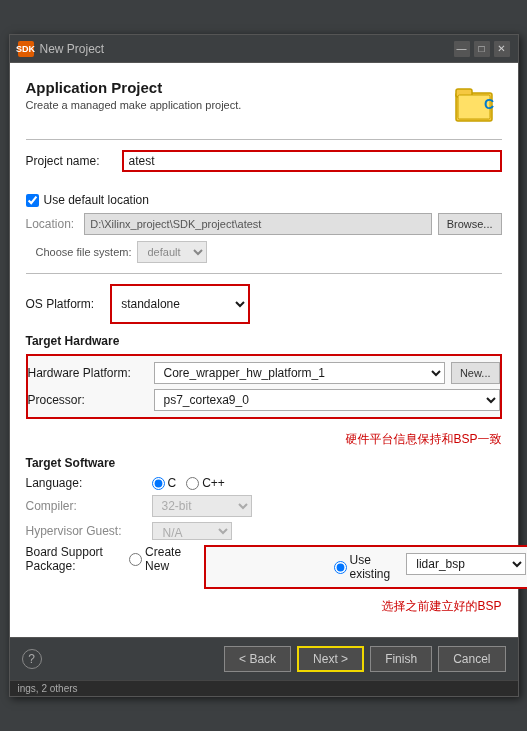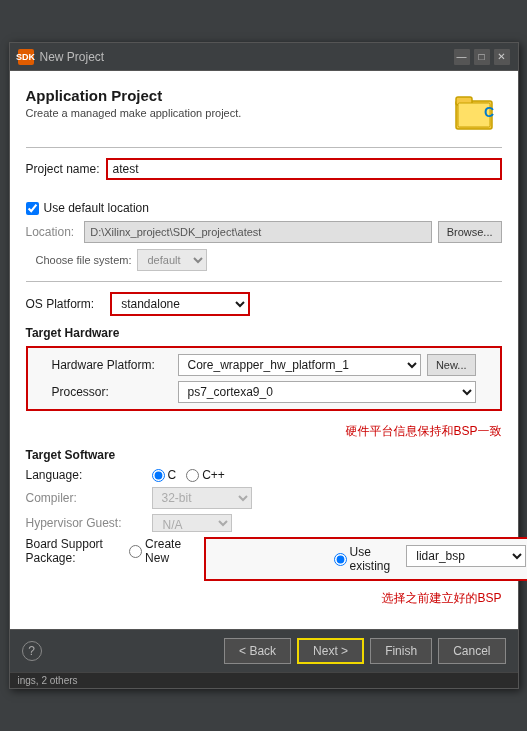--- a/index.html
+++ b/index.html
@@ -98,20 +98,21 @@
     .separator {
       border: none;
       border-top: 1px solid #bbb;
       margin-bottom: 10px;
     }
 
     .form-row {
       display: flex;
       align-items: center;
       margin-bottom: 21px;
+      gap: 16px;
     }
     .form-label {
       color: #1a1a1a;
       font-size: 12px;
       white-space: nowrap;
     }
 
     .text-input {
       border: 1px solid #888;
       background: white;
@@ -193,34 +194,34 @@
       align-items: center;
       gap: 8px;
       margin-bottom: 10px;
     }
     .os-select {
       border: 2px solid #cc0000;
       background: white;
       padding: 2px 5px;
       font-size: 12px;
       color: #1a1a1a;
-      height: 24px;
+      height: 40px;
       min-width: 140px;
     }
 
     .section-title {
       font-size: 12px;
       font-weight: bold;
       color: #1a1a1a;
       margin-bottom: 6px;
     }
 
     .target-hw-box {
       border: 2px solid #cc0000;
-      padding: 6px 24px;
+      padding: 6px 0;
       margin-bottom: 12px;
       background: #f8f8f8;
     }
     .hw-row {
       display: flex;
       align-items: center;
       margin-bottom: 5px;
       gap: 6px;
     }
     .hw-label {

